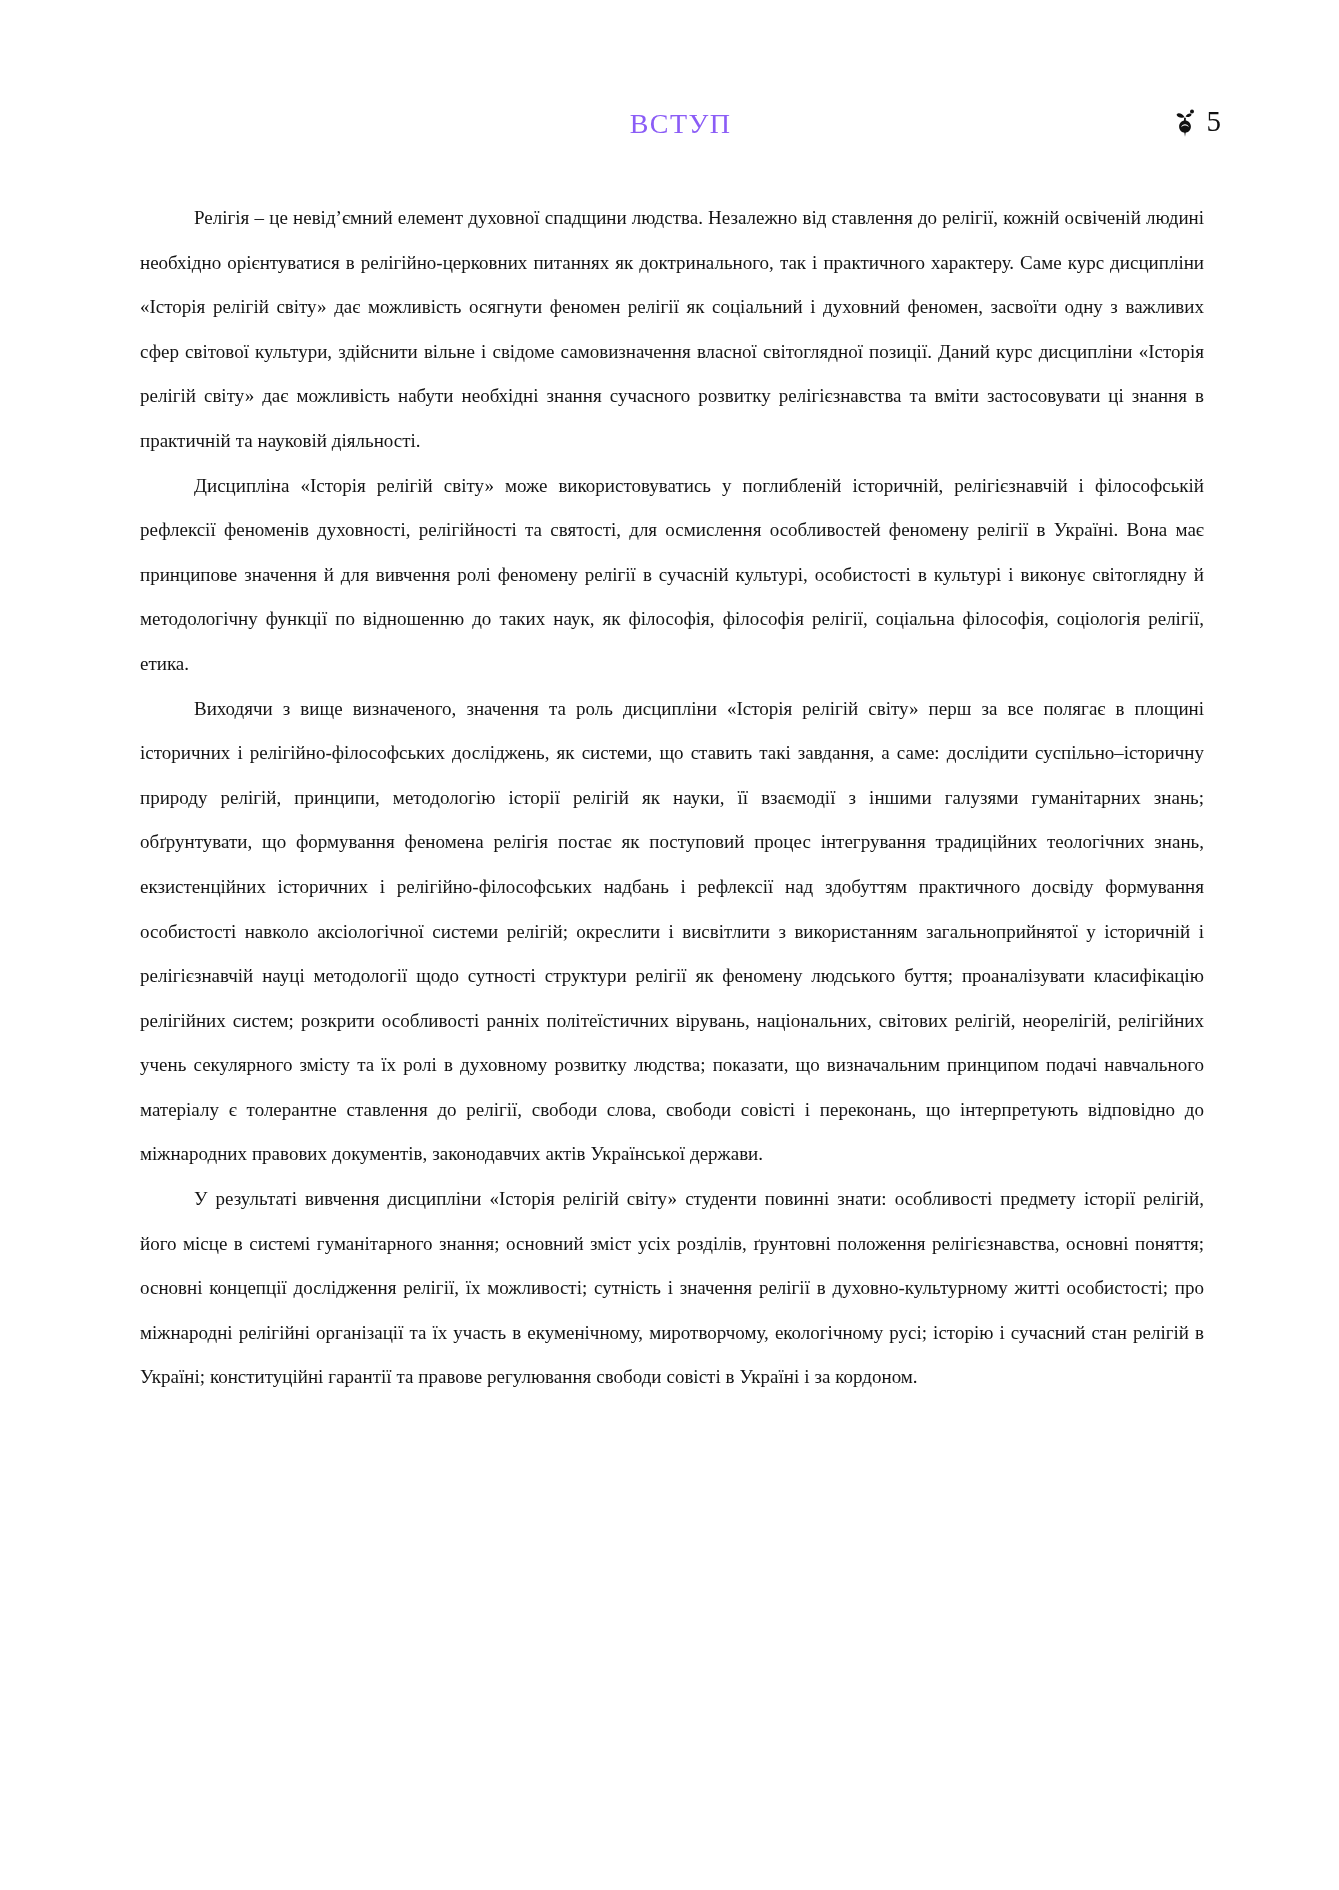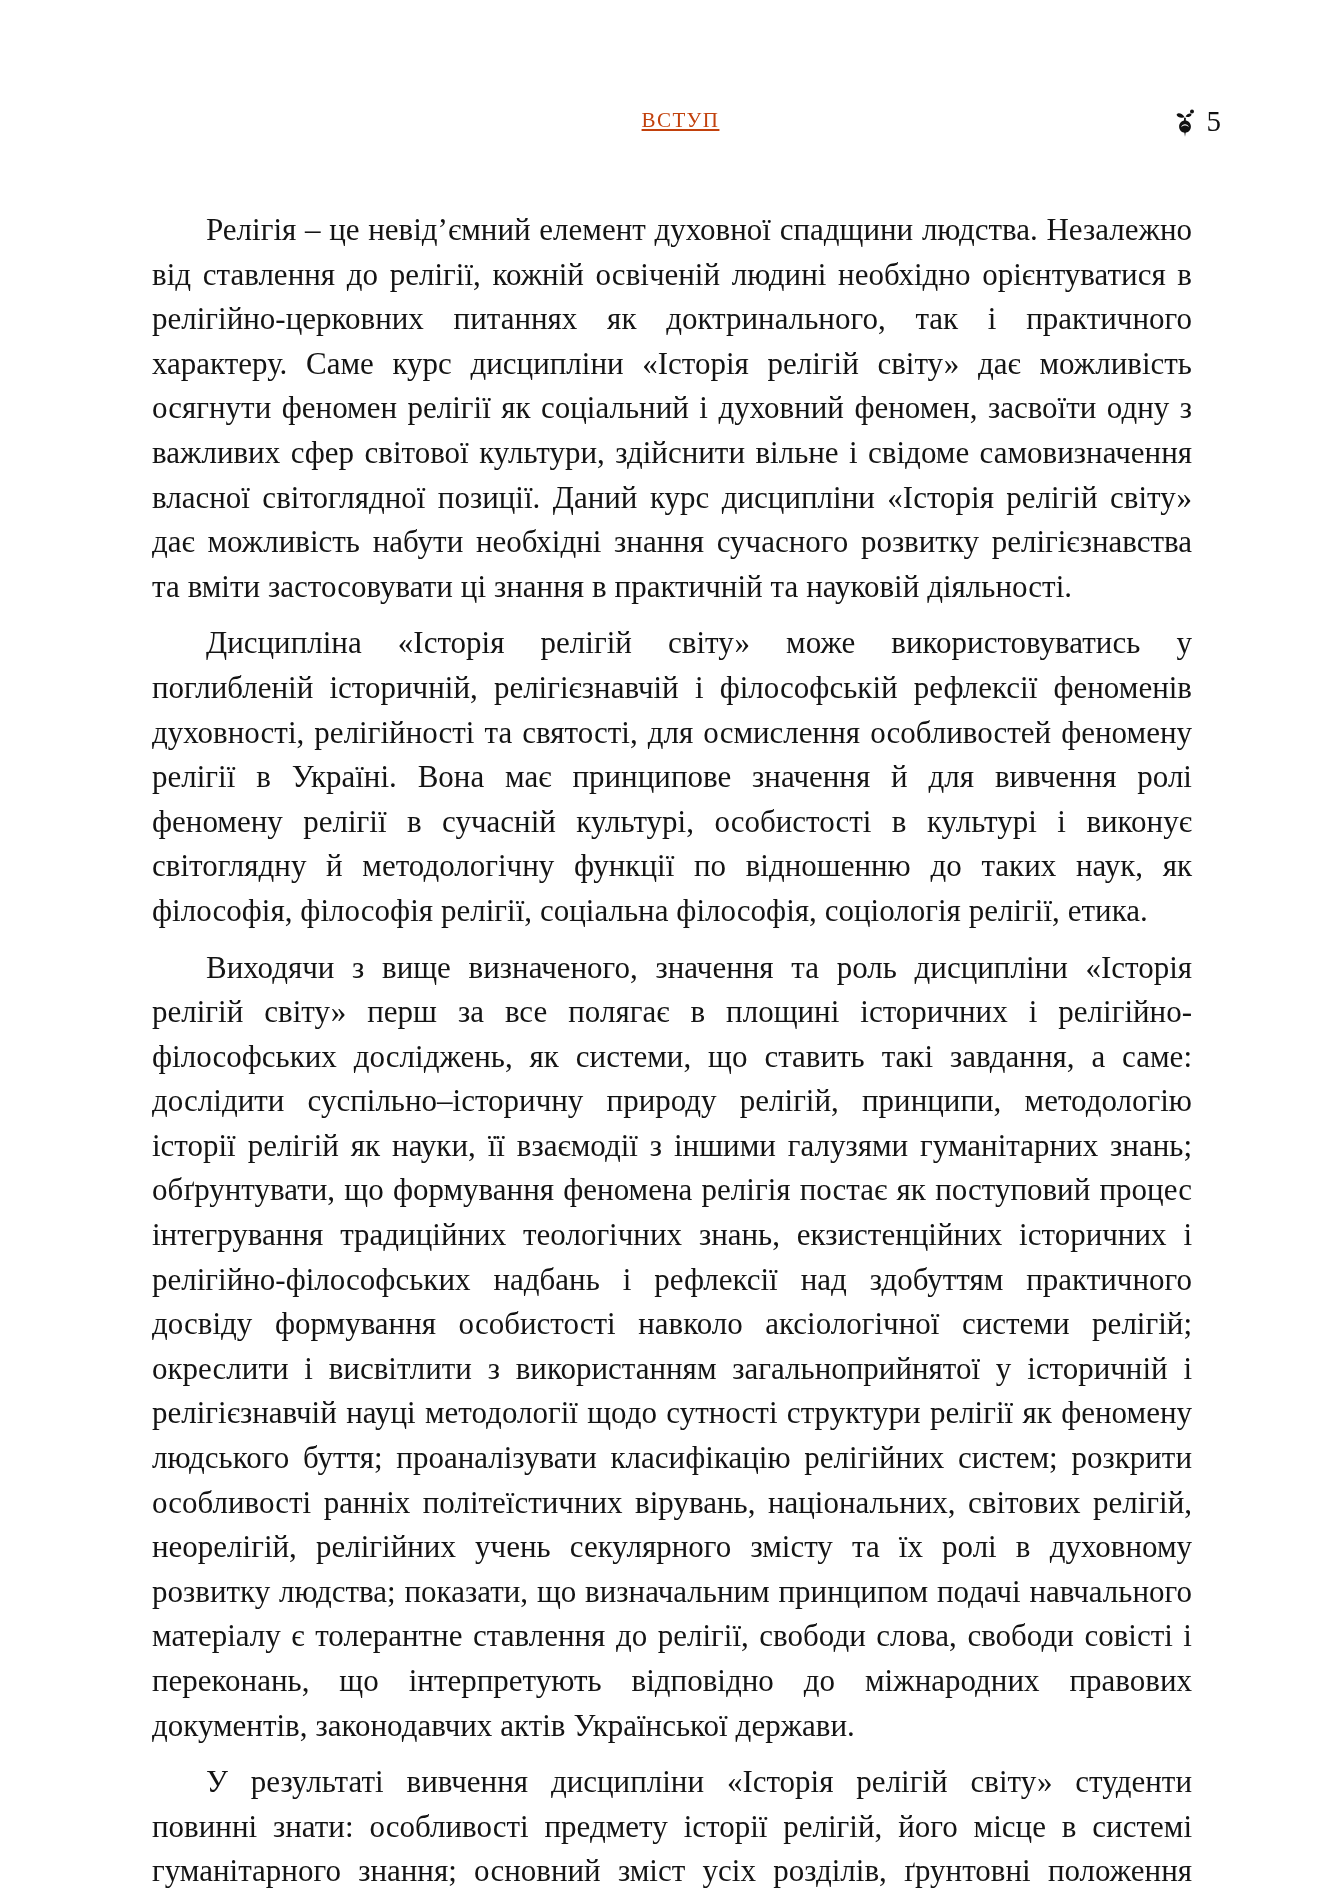--- a/index.html
+++ b/index.html
@@ -24,25 +24,24 @@
     position: absolute;
     top: 108px;
     left: 140px;
     right: 118px;
     height: 40px;
     display: flex;
     align-items: baseline;
     justify-content: center;
   }
   .running-head .head-title {
-    font-size: 21px;
+    font-size: 28px;
     letter-spacing: 1.4px;
-    color: #c2410c;
+    color: #8b5cf6;
     white-space: nowrap;
-    text-decoration: underline;
   }
   .folio {
     position: absolute;
     top: 101px;
     right: 118px;
     display: flex;
     align-items: center;
     gap: 9px;
     height: 40px;
   }
@@ -61,24 +60,24 @@
     line-height: 1;
   }
   
   .textblock {
     position: absolute;
     top: 196px;
     left: 140px;
     width: 1064px;
   }
   .textblock p {
-    margin: 12px;
+    margin: 0;
     text-indent: 54px;
     text-align: justify;
-    font-size: 31px;
+    font-size: 19px;
     line-height: 44.6px;
     color: #141414;
     hyphens: none;
     word-spacing: 0.2px;
   }
   
   .page {
     -webkit-font-smoothing: antialiased;
   }
 </style>

